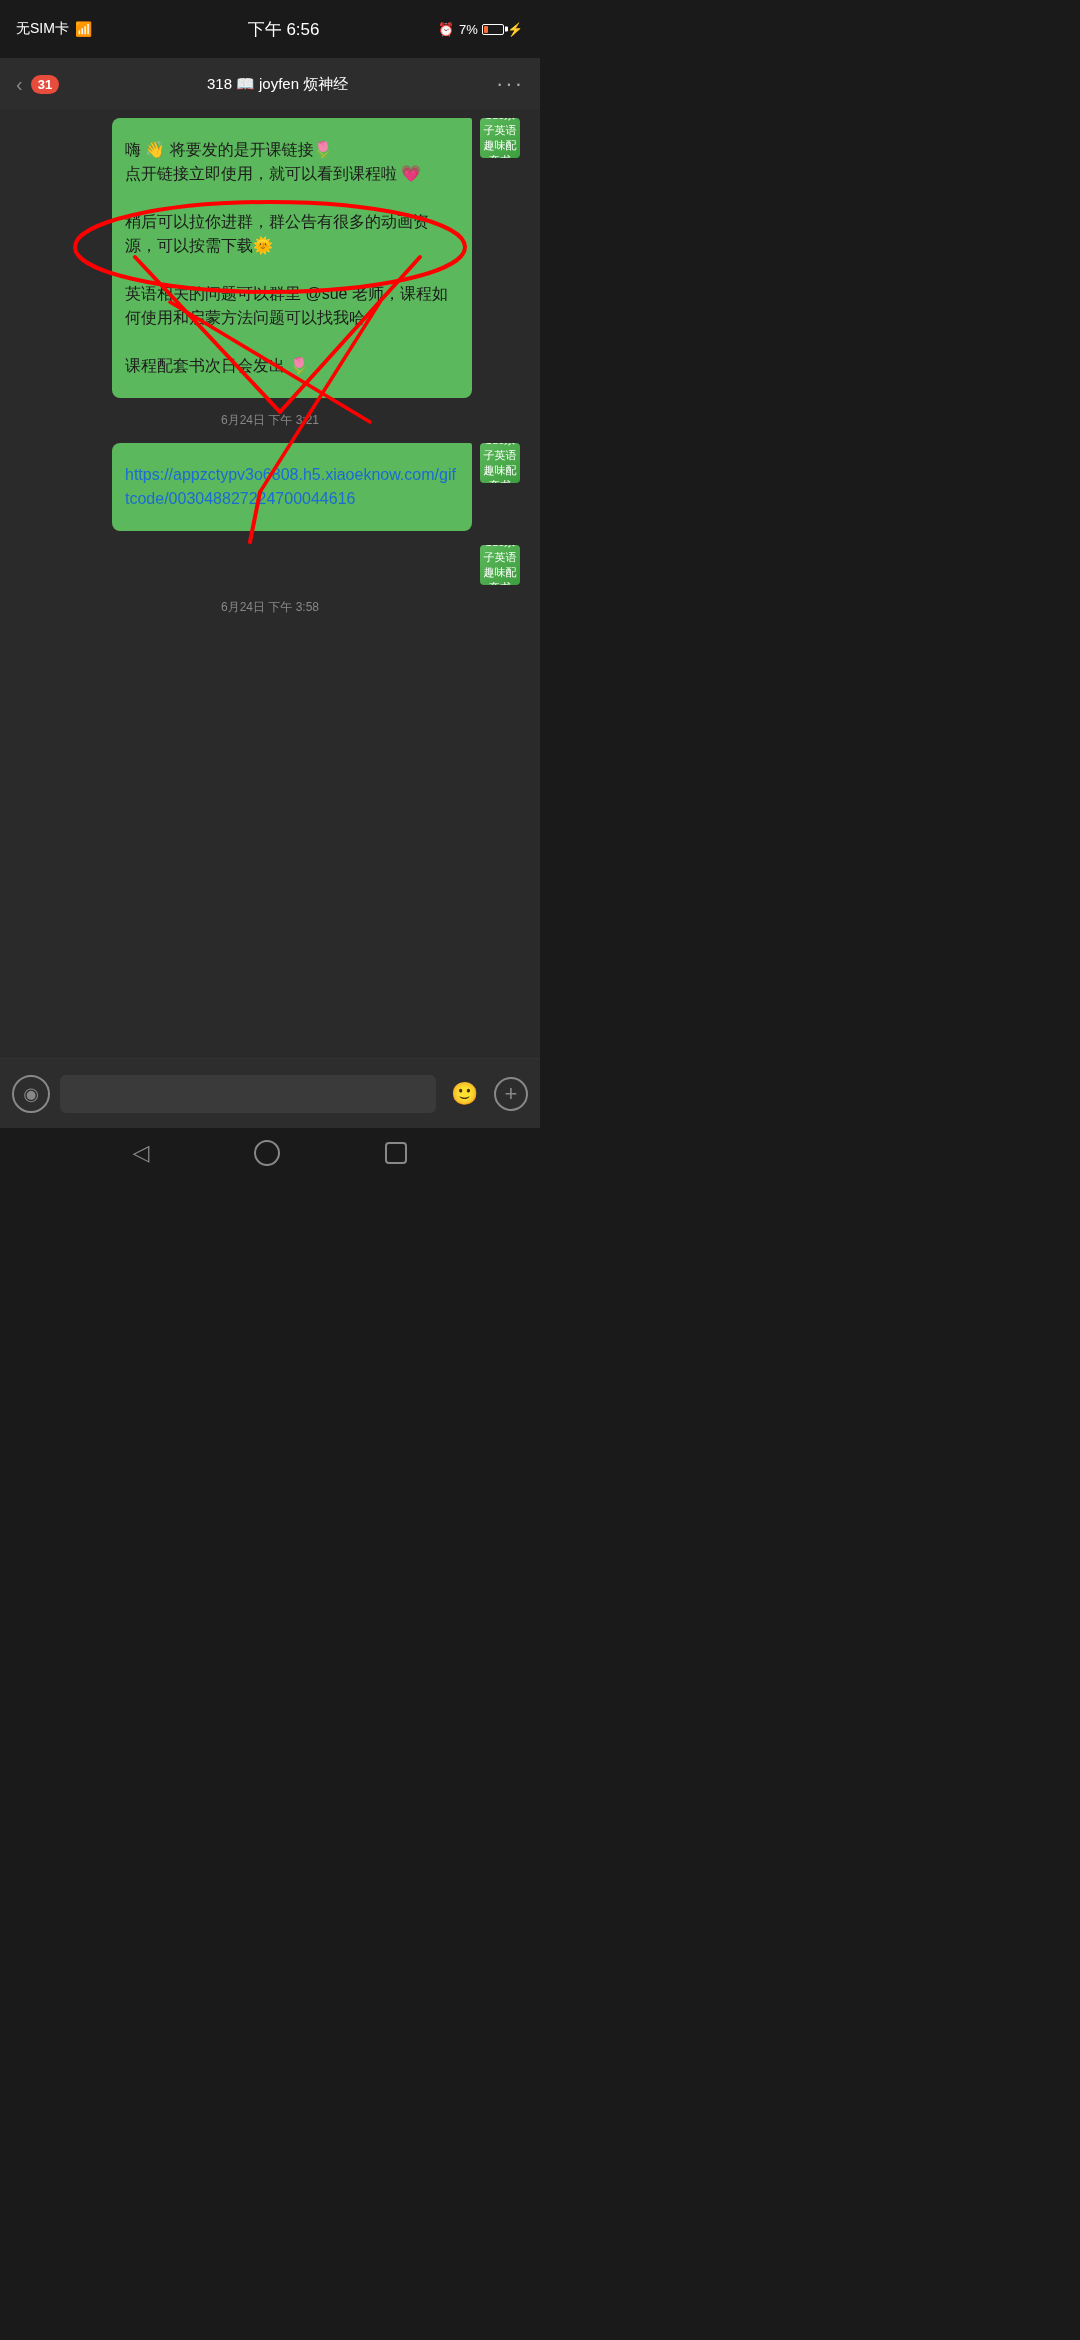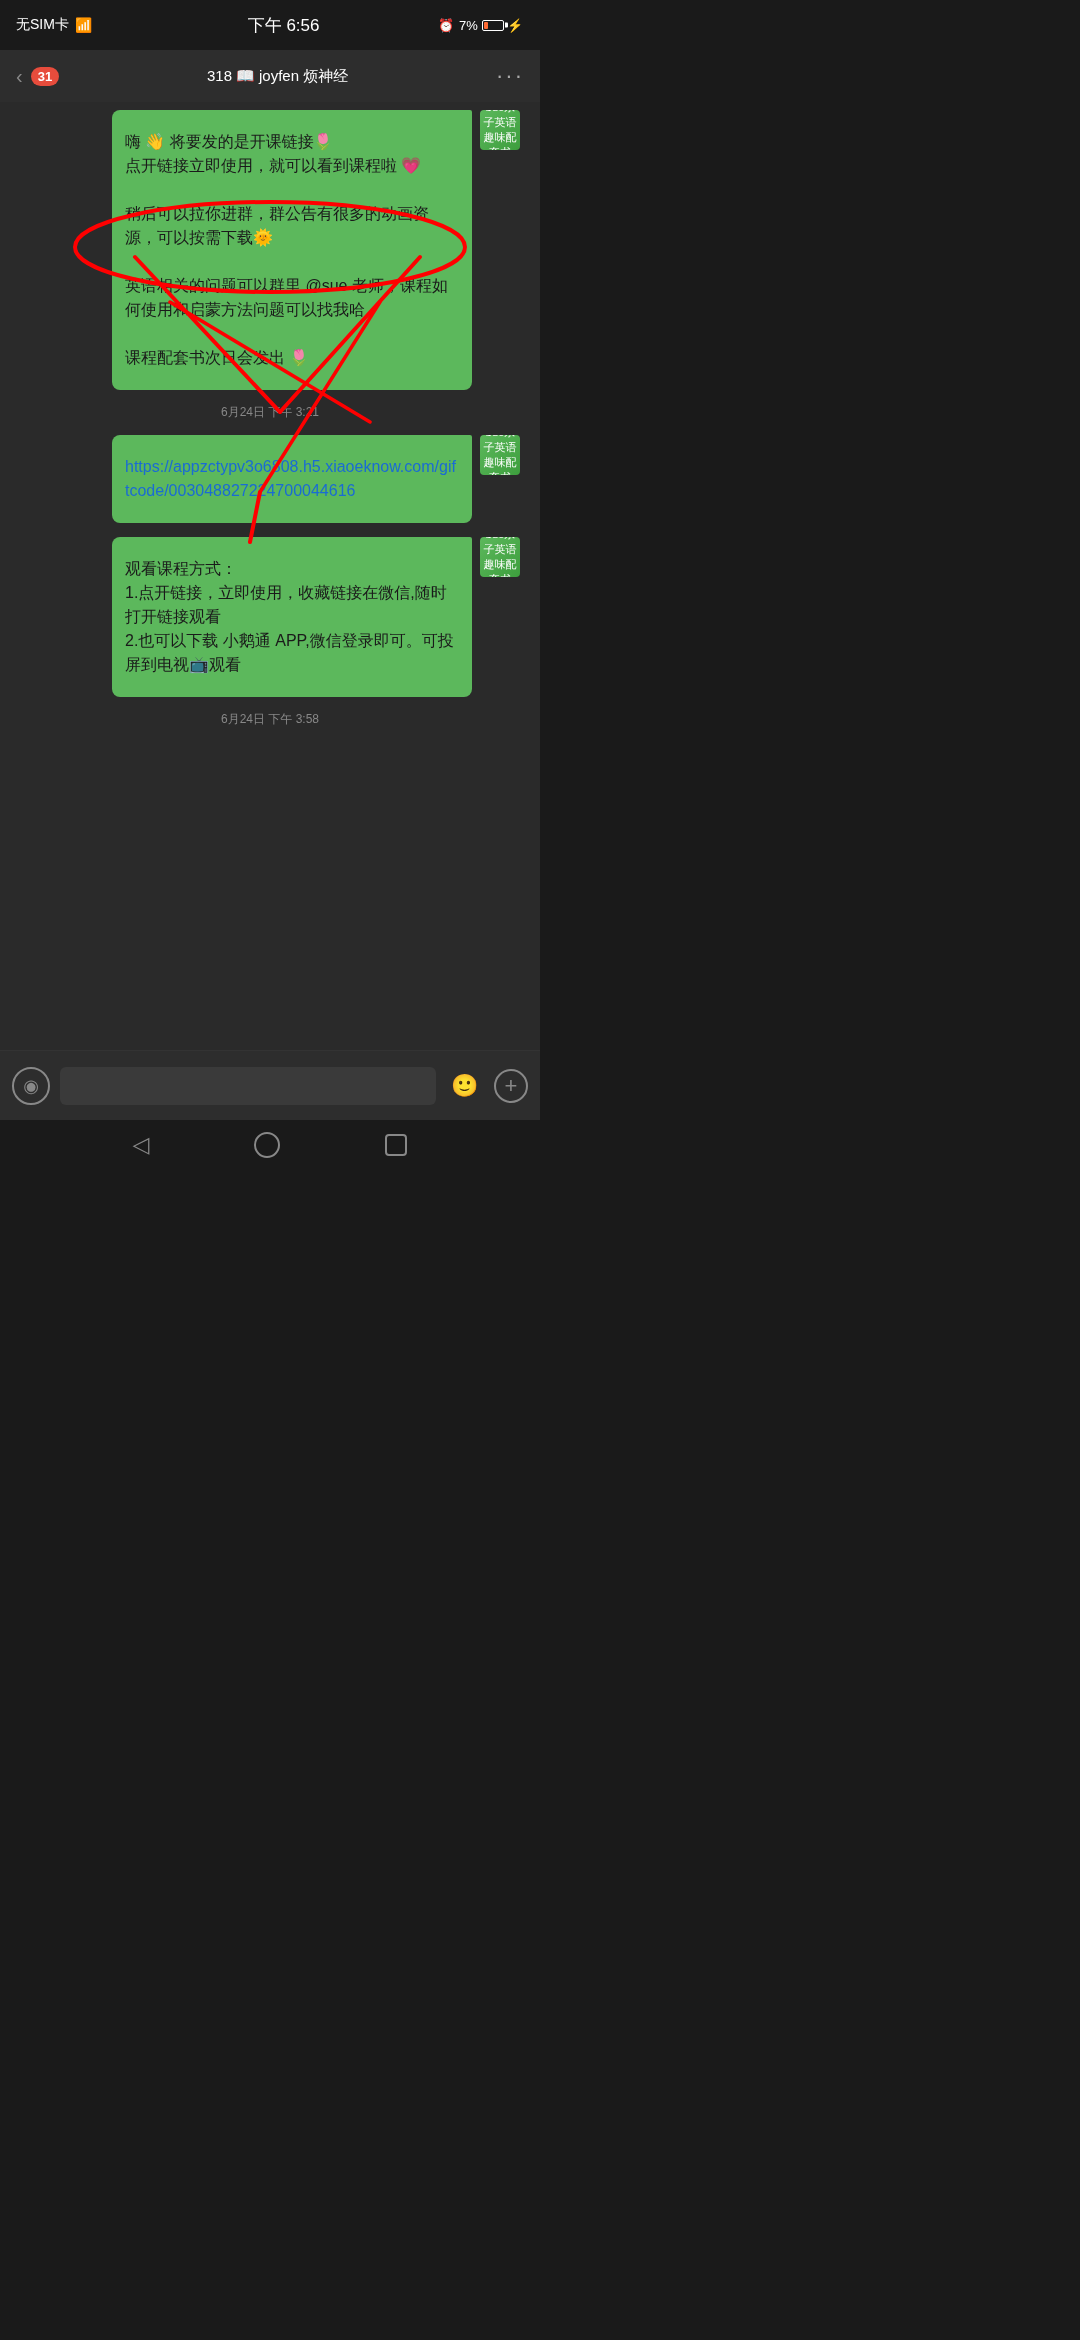--- a/index.html
+++ b/index.html
@@ -9,21 +9,21 @@
       width: 540px;
       height: 1170px;
       background: #1a1a1a;
       font-family: -apple-system, 'PingFang SC', 'Microsoft YaHei', sans-serif;
       overflow: hidden;
       position: relative;
     }
 
     
     .status-bar {
-      height: 50px;
+      height: 58px;
       background: #1a1a1a;
       display: flex;
       align-items: center;
       justify-content: space-between;
       padding: 0 16px;
       color: white;
       font-size: 14px;
     }
     .status-left { display: flex; align-items: center; gap: 6px; }
     .status-center { font-size: 17px; font-weight: 500; margin-left: 36px; }
@@ -231,23 +231,20 @@
       <div class="avatar-placeholder">Sue亲子英语<br>趣味配套书</div>
     </div>
     <div class="bubble sent">
       <span class="link">https://appzctypv3o6808.h5.xiaoeknow.com/giftcode/003048827224700044616</span>
     </div>
   </div>
 
   <div class="message-row sent">
     <div class="avatar">
       <div class="avatar-placeholder">Sue亲子英语<br>趣味配套书</div>
-    </div>
-    <div class="bubble sent">
-      <span>观看课程方式：<br>1.点开链接，立即使用，收藏链接在微信,随时打开链接观看<br>2.也可以下载 小鹅通 APP,微信登录即可。可投屏到电视📺观看</span>
     </div>
   </div>
 
   <div class="timestamp">
     <span>6月24日 下午 3:58</span>
   </div>
 
 </div>
 
 <svg class="annotation" xmlns="http://www.w3.org/2000/svg">

